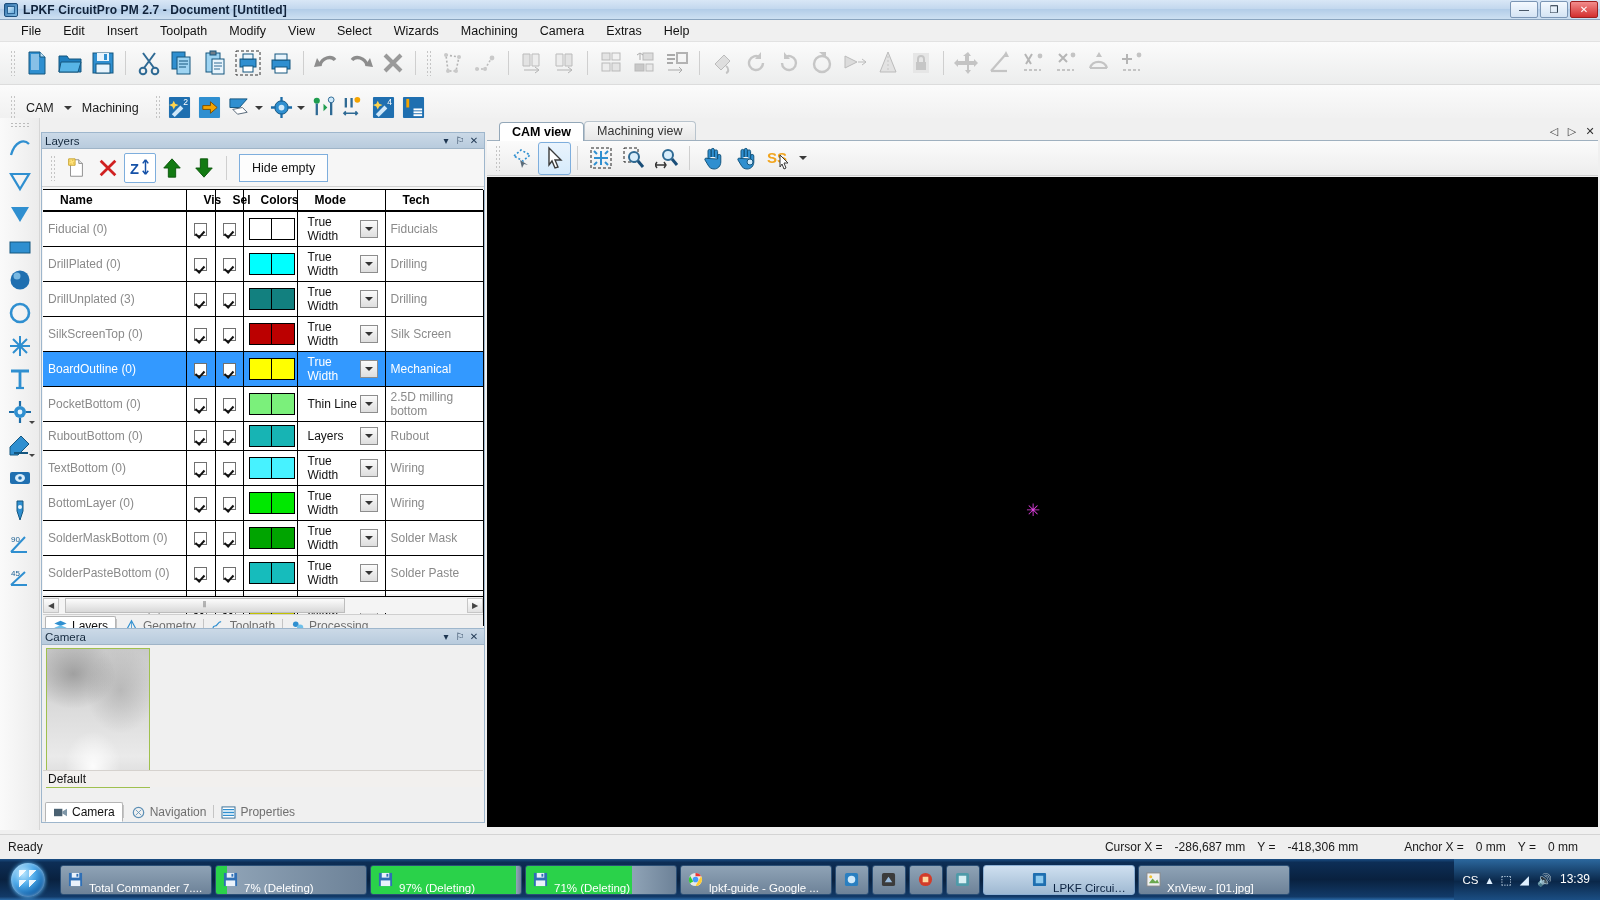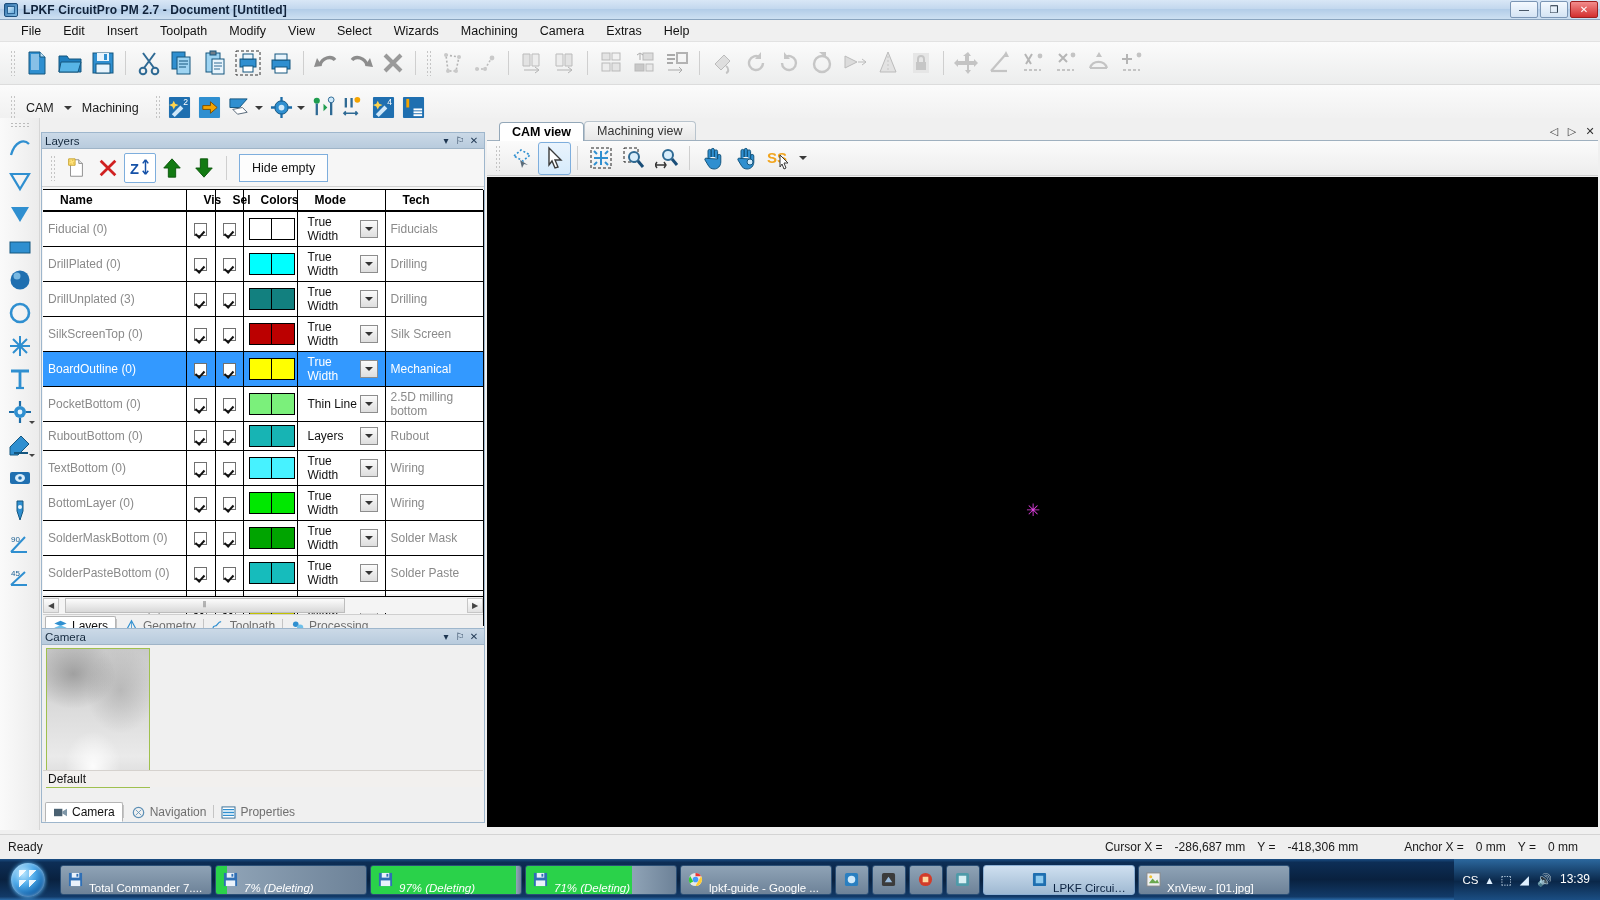--- a/index.html
+++ b/index.html
@@ -196,21 +196,21 @@
      background:
        linear-gradient(to bottom right, rgba(255,255,255,.95) 0 45%, rgba(255,255,255,0) 45%) no-repeat 0 0/8px 8px,
        linear-gradient(to bottom right, rgba(255,255,255,.95) 0 45%, rgba(255,255,255,0) 45%) no-repeat 10px 0/8px 8px,
        linear-gradient(to bottom right, rgba(255,255,255,.95) 0 45%, rgba(255,255,255,0) 45%) no-repeat 0 10px/8px 8px,
        linear-gradient(to bottom right, rgba(255,255,255,.95) 0 45%, rgba(255,255,255,0) 45%) no-repeat 10px 10px/8px 8px;
      opacity:.92;}
   .tasks{display:flex;align-items:center;gap:3px;padding-left:4px;flex:1;height:32px;}
   .task{height:30px;min-width:152px;max-width:152px;display:flex;align-items:center;gap:5px;
      padding:0 7px;border:1px solid #2b4f76;border-radius:3px;font-size:11.5px;color:#fff;
      background:linear-gradient(to bottom,#8fa3b6,#6d8298);overflow:hidden;white-space:nowrap;}
-  .task.prog{background:linear-gradient(to right,#2ad24a 0%,#2ad24a var(--p,0%),#8fa3b6 var(--p,0%),#6d8298 100%);font-style:italic;}
+  .task.prog{background:linear-gradient(to right,#2ad24a 0%,#2ad24a var(--p,0%),#8fa3b6 var(--p,0%),#6d8298 100%);}
   .task.active{background:linear-gradient(to bottom,#cfe0f0,#9fb9d2);color:#0b2240;border-color:#8db0d4;padding-left:48px;}
   .task .ticon{width:16px;height:16px;flex:0 0 auto;}
   .task .tlabel{overflow:hidden;text-overflow:ellipsis;margin-top:16px;}
   .tray-real{display:flex;align-items:center;gap:8px;padding:0 10px 0 8px;height:41px;
      background:linear-gradient(to bottom,#2c689e,#0a2749 55%,#1b4e83);}
   .tray-lang{font-size:11.5px;color:#fff;}
   .tray-clock{font-size:12px;color:#fff;text-align:center;line-height:1.1;}
   .tray-ico{color:#dff0ff;font-size:12px;display:flex;align-items:center;}
 </style>
 </head>

